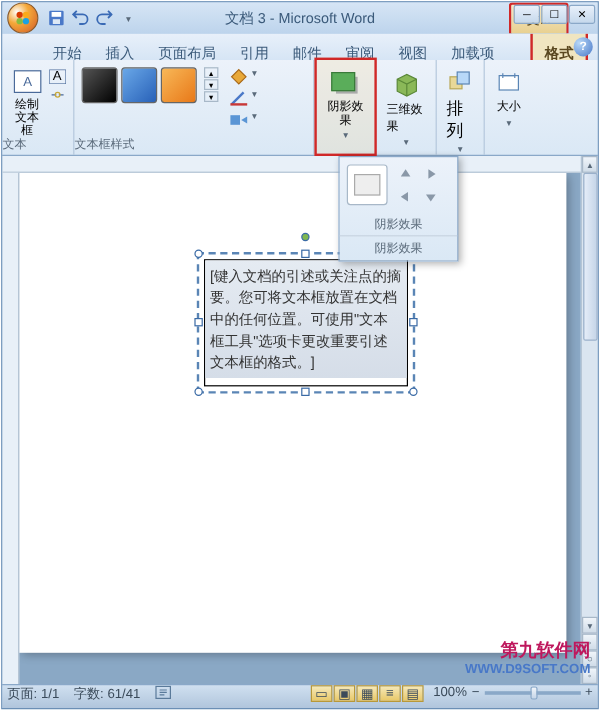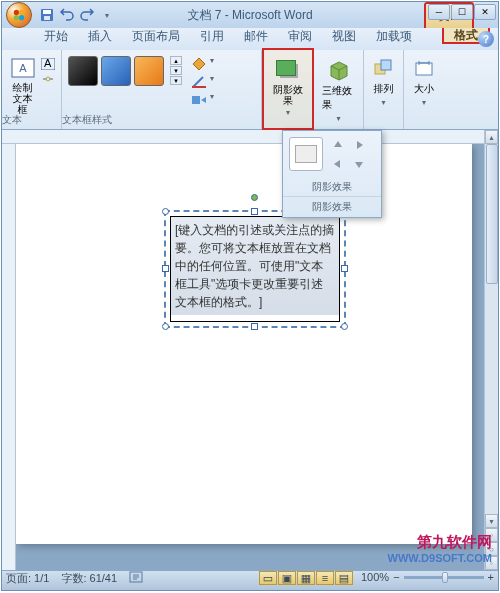--- a/index.html
+++ b/index.html
@@ -8,21 +8,21 @@
 .titlebar{height:26px;background:linear-gradient(#d6e5f5,#bdd4ec);display:flex;align-items:center;position:relative}
 .office-btn{width:26px;height:26px;border-radius:50%;background:radial-gradient(circle at 30% 30%,#fff,#f4a838 40%,#d05828);margin:0 4px;display:flex;align-items:center;justify-content:center;border:1px solid #8a5a2a}
 .office-btn svg{width:14px;height:14px}
 .qat{display:flex;gap:2px;margin-left:2px}
 .qat-btn{width:18px;height:18px;display:flex;align-items:center;justify-content:center;border-radius:2px}
 .title-text{position:absolute;left:50%;transform:translateX(-50%);color:#3b5a7a;font-size:12px}
 .win-btns{position:absolute;right:2px;top:2px;display:flex;gap:1px}
 .win-btn{width:22px;height:16px;background:linear-gradient(#e8f0fa,#c5d8ec);border:1px solid #8aa8c8;border-radius:2px;display:flex;align-items:center;justify-content:center;font-size:9px}
 .context-tab{position:absolute;right:24px;top:0;width:50px;height:26px;background:linear-gradient(#f5e8c8,#e8d090);border:2px solid #d02828;border-bottom:none;display:flex;align-items:center;justify-content:center;font-size:11px;color:#5a4820;border-radius:3px 3px 0 0}
 .tabs{height:22px;background:linear-gradient(#e8f0fa,#d6e5f5);display:flex;padding-left:32px}
-.tab{padding:0 10px;height:16px;display:flex;align-items:center;color:#3b5a7a;font-size:12px;cursor:pointer}
+.tab{padding:16px 10px;height:16px;display:flex;align-items:center;color:#3b5a7a;font-size:12px;cursor:pointer}
 .tab.format{margin-left:auto;margin-right:8px;background:#f0e5c0;border:2px solid #d02828;border-top:none;color:#5a4820;font-weight:bold}
 .tab-help{position:absolute;right:4px;width:16px;height:16px;border-radius:50%;background:radial-gradient(circle at 30% 30%,#b8d8f8,#4878c8);color:#fff;display:flex;align-items:center;justify-content:center;font-size:10px;font-weight:bold;top:29px}
 .ribbon{height:80px;background:linear-gradient(#ecf2fa,#dae8f5);border-bottom:1px solid #8aa8c8;display:flex;position:relative}
 .group{border-right:1px solid #b5c8dc;padding:2px 6px;display:flex;flex-direction:column;position:relative;height:100%}
 .group-label{position:absolute;bottom:2px;left:0;right:0;color:#5a6a7a;font-size:10px}
 .group-content{flex:1;display:flex;align-items:flex-start;gap:4px;padding-top:4px}
 .big-btn{display:flex;flex-direction:column;align-items:center;width:38px;gap:2px;padding:2px;border-radius:3px}
 .shape-row{display:flex;gap:3px}
 .shape-swatch{width:30px;height:30px;border-radius:3px;border:1px solid #666}
 .sw-black{background:linear-gradient(135deg,#555,#000)}
@@ -97,21 +97,21 @@
             <path d="M4 7 L1 4 L4 1 M1 4 H9 A4 4 0 0 1 9 12 H6" stroke="#3a6ab5" fill="none" stroke-width="1.5"></path>
           </svg>
         </div>
       <div class="qat-btn">
           <svg width="14" height="14" viewBox="0 0 14 14">
             <path d="M10 7 L13 4 L10 1 M13 4 H5 A4 4 0 0 0 5 12 H8" stroke="#3a6ab5" fill="none" stroke-width="1.5"></path>
           </svg>
         </div>
       <div class="qat-btn downarr">▾</div>
     </div>
-    <div class="title-text">文档 7 - Microsoft Word</div>
+    <div class="title-text">文档 3 - Microsoft Word</div>
     <div class="context-tab">文...</div>
     <div class="win-btns">
       <div class="win-btn">─</div>
       <div class="win-btn">☐</div>
       <div class="win-btn">✕</div>
     </div>
   </div>
 
   <div class="tabs">
     <div class="tab">开始</div>
@@ -217,21 +217,21 @@
       </div>
     </div>
 
     <div class="group" style="width:40px">
       <div class="group-content" style="justify-content:center">
         <div class="big-btn">
           <svg width="22" height="22" viewBox="0 0 22 22">
               <rect x="2" y="6" width="10" height="10" fill="#e8d898" stroke="#b8a858"></rect>
               <rect x="8" y="2" width="10" height="10" fill="#b8d8f8" stroke="#5a85b5"></rect>
             </svg>
-          <span style="font-size:10px">排列</span>
+          <span style="font-size:14px">排列</span>
           <span class="downarr">▾</span>
         </div>
       </div>
     </div>
 
     <div class="group" style="width:40px;border-right:none">
       <div class="group-content" style="justify-content:flex-start">
         <div class="big-btn">
           <svg width="22" height="22" viewBox="0 0 22 22">
               <rect x="3" y="5" width="16" height="12" fill="#fff" stroke="#5a85b5"></rect>

